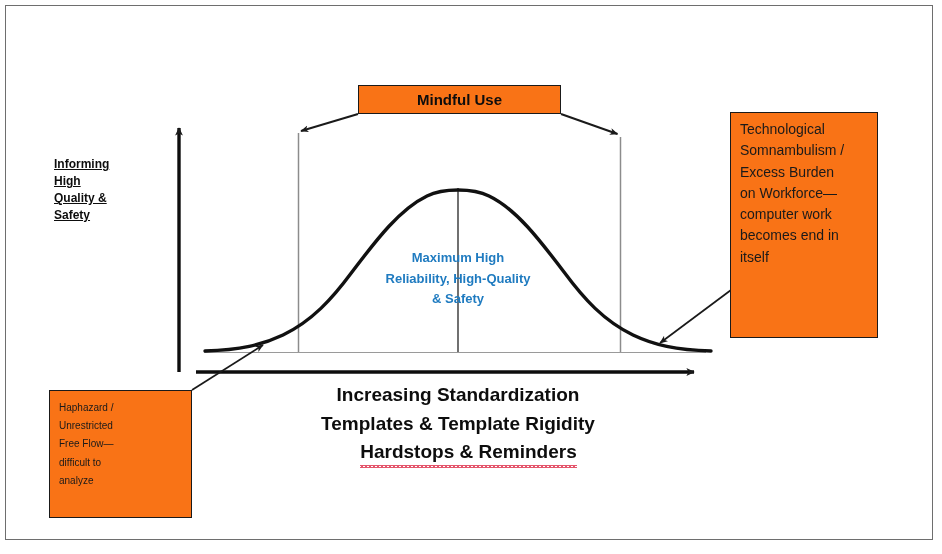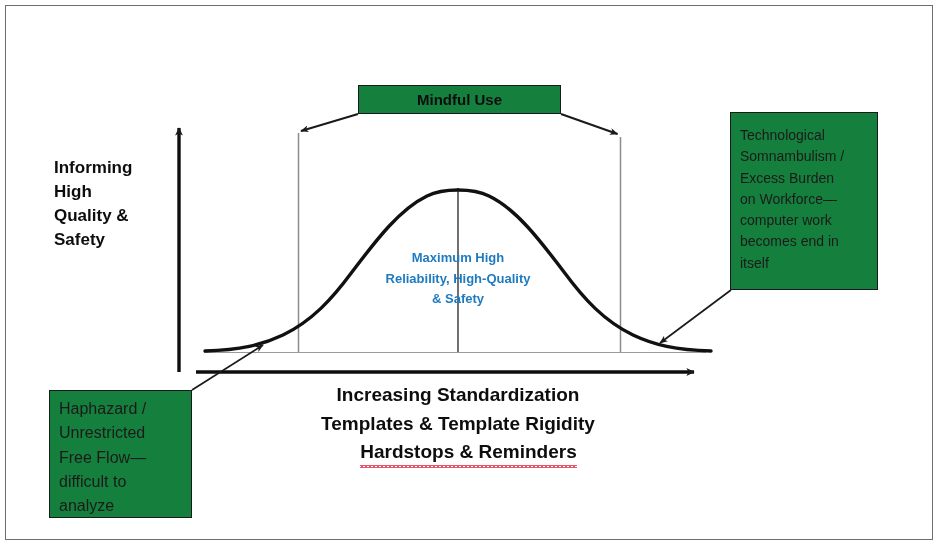--- a/index.html
+++ b/index.html
@@ -40,25 +40,26 @@
   }
   
   .txt {
     position: absolute;
     color: #0d0d0d;
   }
   #yaxis-label {
     left: 54px;
     top: 156px;
     width: 120px;
-    font-size: 17px;
+    font-size: 12px;
     font-weight: bold;
     line-height: 1.42;
     text-align: left;
     white-space: pre-line;
+    text-decoration: underline;
   }
   #xaxis-label {
     left: 258px;
     top: 381px;
     width: 400px;
     font-size: 19px;
     font-weight: bold;
     line-height: 1.5;
     text-align: center;
   }
@@ -86,21 +87,21 @@
     width: 150px;
     font-size: 13px;
     font-weight: bold;
     line-height: 1.58;
     text-align: center;
     color: #1f7bc0;
   }
   
   .box {
     position: absolute;
-    background: #15803d;
+    background: #f97316;
     border: 1.6px solid #1a1a1a;
     box-sizing: border-box;
   }
   #mindful-use-box {
     left: 358px;
     top: 85px;
     width: 203px;
     height: 29px;
     display: flex;
     align-items: center;
@@ -108,39 +109,39 @@
   }
   #mindful-use-box .label {
     font-size: 15px;
     font-weight: bold;
     color: #0d0d0d;
   }
   #right-callout-box {
     left: 730px;
     top: 112px;
     width: 148px;
-    height: 178px;
-    padding: 12px 8px 0 9px;
+    height: 226px;
+    padding: 6px 8px 0 9px;
   }
   #right-callout-box .label {
     font-size: 14px;
     font-weight: normal;
     line-height: 1.52;
     color: #1a1a1a;
     white-space: pre-line;
   }
   #left-callout-box {
     left: 49px;
     top: 390px;
     width: 143px;
     height: 128px;
     padding: 6px 8px 0 9px;
   }
   #left-callout-box .label {
-    font-size: 16px;
+    font-size: 10px;
     font-weight: normal;
     line-height: 1.52;
     color: #1a1a1a;
     white-space: pre-line;
   }
 </style>
 </head>
 <body>
 
 <div id="canvas">

